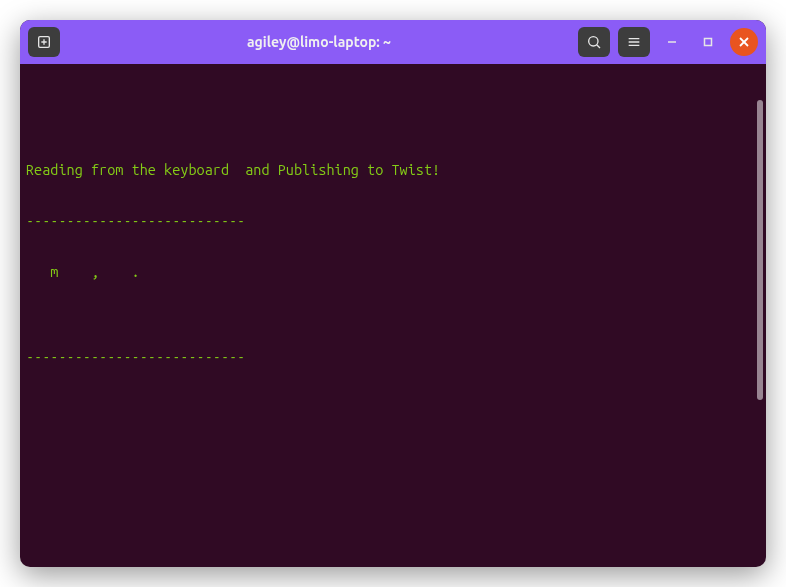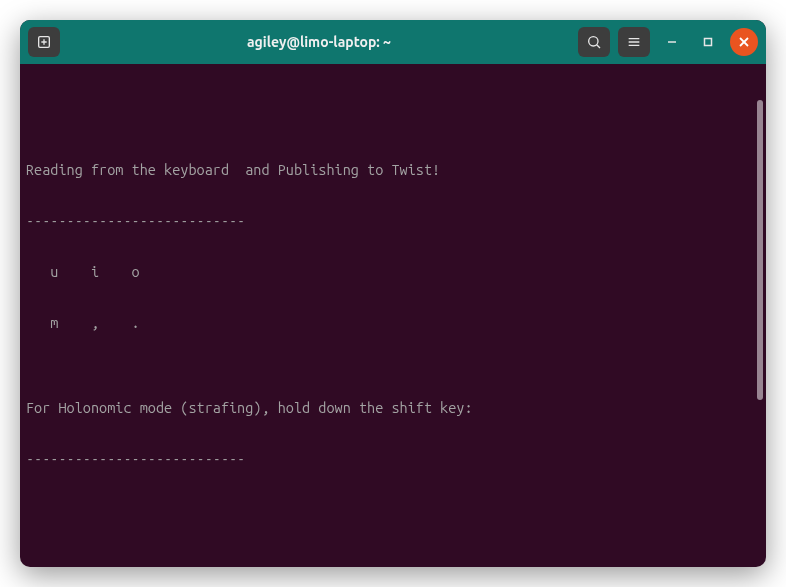--- a/index.html
+++ b/index.html
@@ -21,21 +21,21 @@
       height: 547px;
       background: #300a24;
       border-radius: 10px;
       overflow: hidden;
       box-shadow: 0 8px 30px rgba(0,0,0,0.4);
       display: flex;
       flex-direction: column;
     }
     .titlebar {
       height: 44px;
-      background: #0f766e;
+      background: #8b5cf6;
       display: flex;
       align-items: center;
       padding: 0 8px;
       gap: 0;
       flex-shrink: 0;
     }
     .tb-btn {
       width: 32px;
       height: 30px;
       border-radius: 6px;
@@ -72,21 +72,21 @@
       background: #e95420;
       color: #fff;
     }
     .terminal {
       flex: 1;
       position: relative;
       padding: 12px 12px 12px 6px;
       font-family: "Ubuntu Mono", "DejaVu Sans Mono", Menlo, Consolas, monospace;
       font-size: 14.5px;
       line-height: 17px;
-      color: #a3a3a3;
+      color: #84cc16;
       white-space: pre;
       overflow: hidden;
     }
     .scrollbar {
       position: absolute;
       right: 3px;
       top: 36px;
       width: 6px;
       height: 300px;
       background: rgba(255,255,255,0.5);
@@ -138,24 +138,22 @@
         </svg>
       </div>
     </div>
   </div>
 
   <div class="terminal">
     <div class="scrollbar"></div>
     <span class="line"></span>
     <span class="line">Reading from the keyboard  and Publishing to Twist!</span>
     <span class="line">---------------------------</span>
-    <span class="line">   u    i    o</span>
     <span class="line">   m    ,    .</span>
     <span class="line"></span>
-    <span class="line">For Holonomic mode (strafing), hold down the shift key:</span>
     <span class="line">---------------------------</span>
     
     
     
     <span class="line"></span>
     
     
     <span class="line"></span>
     
     <span class="line"></span>

